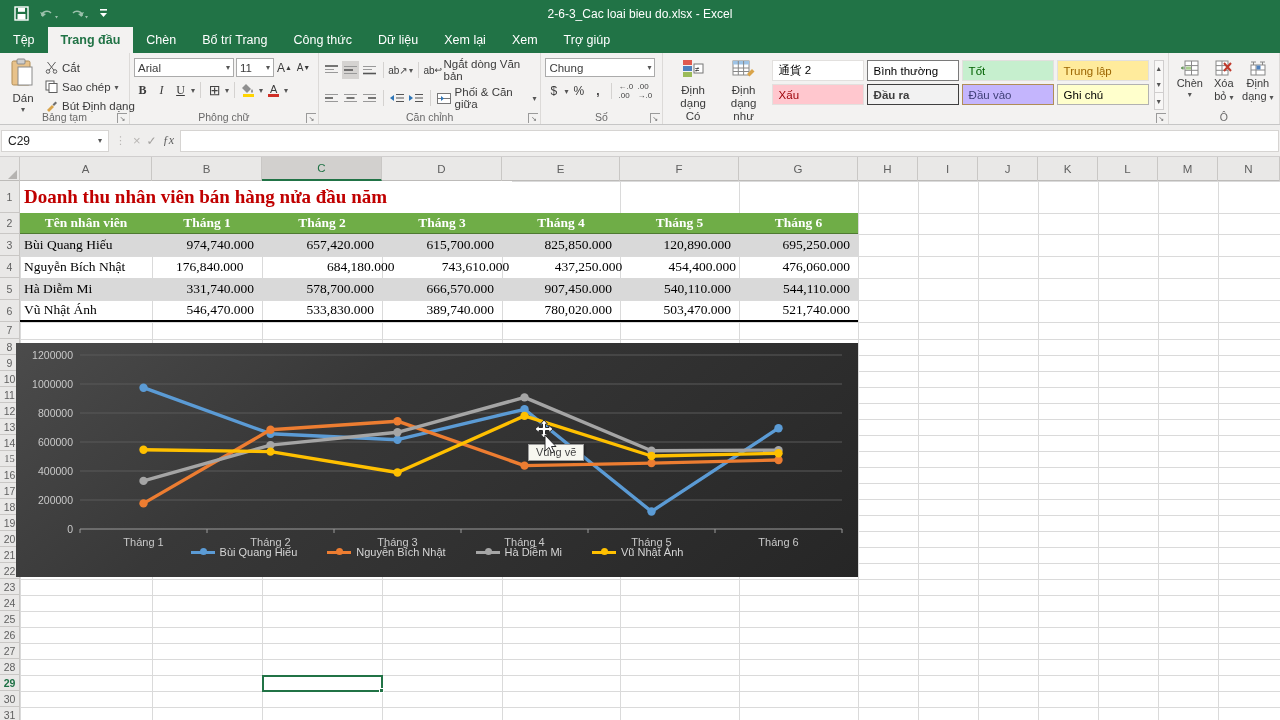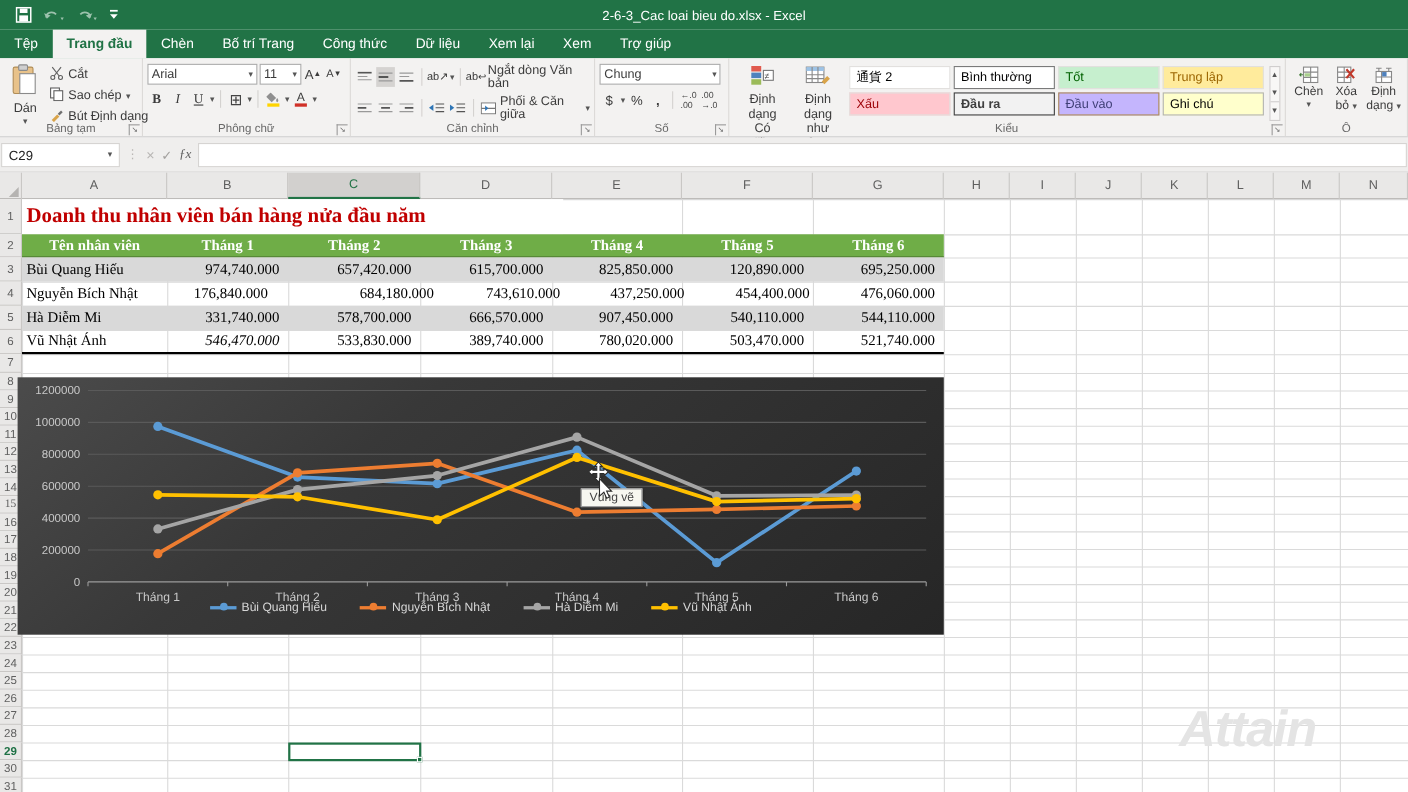--- a/index.html
+++ b/index.html
@@ -375,21 +375,20 @@
           <div class="galcell" style="background: rgb(255, 199, 206); color: rgb(156, 0, 6); border-color: rgb(226, 224, 222);">Xấu</div>
           <div class="galcell" style="background: rgb(242, 242, 242); color: rgb(63, 63, 63); border-color: rgb(63, 63, 63); font-weight: bold;">Đầu ra</div>
           <div class="galcell" style="background: #c4b5fd; color: rgb(63, 63, 118); border-color: rgb(176, 141, 87);">Đầu vào</div>
           <div class="galcell" style="background: rgb(255, 255, 204); color: rgb(0, 0, 0); border-color: rgb(178, 178, 178);">Ghi chú</div>
         </div>
       <div class="galscroll">
         <div>▲</div>
         <div>▼</div>
         <div style="border-top:1px solid #d0cece;">▼</div>
       </div>
-      <div class="grp-label">Kiểu</div>
       <div class="launcher">↘</div>
     </div>
 
     <div class="grp" style="width:112px; display:flex; justify-content:center;">
       <div class="cellsbtn">
         <span class="icon16">
           <svg width="18" height="16" viewBox="0 0 18 16">
               <rect x="4" y="1" width="13" height="14" fill="#fff" stroke="#888"></rect>
               <line x1="10.5" y1="1" x2="10.5" y2="15" stroke="#888"></line>
               <line x1="4" y1="5.6" x2="17" y2="5.6" stroke="#888"></line>
@@ -578,21 +577,21 @@
           <div class="c" style="width: 132px;">Hà Diễm Mi</div>
           <div class="c num" style="width: 110px;">331,740.000</div>
           <div class="c num" style="width: 120px;">578,700.000</div>
           <div class="c num" style="width: 120px;">666,570.000</div>
           <div class="c num" style="width: 118px;">907,450.000</div>
           <div class="c num" style="width: 119px;">540,110.000</div>
           <div class="c num" style="width: 119px;">544,110.000</div>
         </div>
         <div class="trow  lastrow" style="top: 143px; height: 22px;">
           <div class="c" style="width: 132px;">Vũ Nhật Ánh</div>
-          <div class="c num" style="width: 110px; font-style: italic;">546,470.000</div>
+          <div class="c num" style="width: 110px;">546,470.000</div>
           <div class="c num" style="width: 120px;">533,830.000</div>
           <div class="c num" style="width: 120px;">389,740.000</div>
           <div class="c num" style="width: 118px;">780,020.000</div>
           <div class="c num" style="width: 119px;">503,470.000</div>
           <div class="c num" style="width: 119px;">521,740.000</div>
         </div>
       </div>
 
     <div class="chart" id="chartBox">
       <div id="chartPlot">
@@ -667,21 +666,20 @@
             <span class="legmark" style="background: rgb(165, 165, 165);"></span>
             <span>Hà Diễm Mi</span>
           </div>
           <div class="legitem">
             <span class="legmark" style="background: rgb(255, 192, 0);"></span>
             <span>Vũ Nhật Ánh</span>
           </div>
         </div>
     </div>
 
-    <div class="watermark">Attain</div>
 
     <div class="sel-box">
         <span class="handle"></span>
       </div>
 
     <div class="tooltip">Vùng vẽ</div>
 
     <svg class="cursor" width="30" height="36" viewBox="0 0 30 36">
       <g stroke="#2b2b2b" stroke-width="1" fill="#fff">
         <path d="M13 1 L16.5 5 L14.5 5 L14.5 8.5 L18 8.5 L18 6.5 L22 10 L18 13.5 L18 11.5 L14.5 11.5 L14.5 15 L16.5 15 L13 19 L9.5 15 L11.5 15 L11.5 11.5 L8 11.5 L8 13.5 L4 10 L8 6.5 L8 8.5 L11.5 8.5 L11.5 5 L9.5 5 Z"></path>

